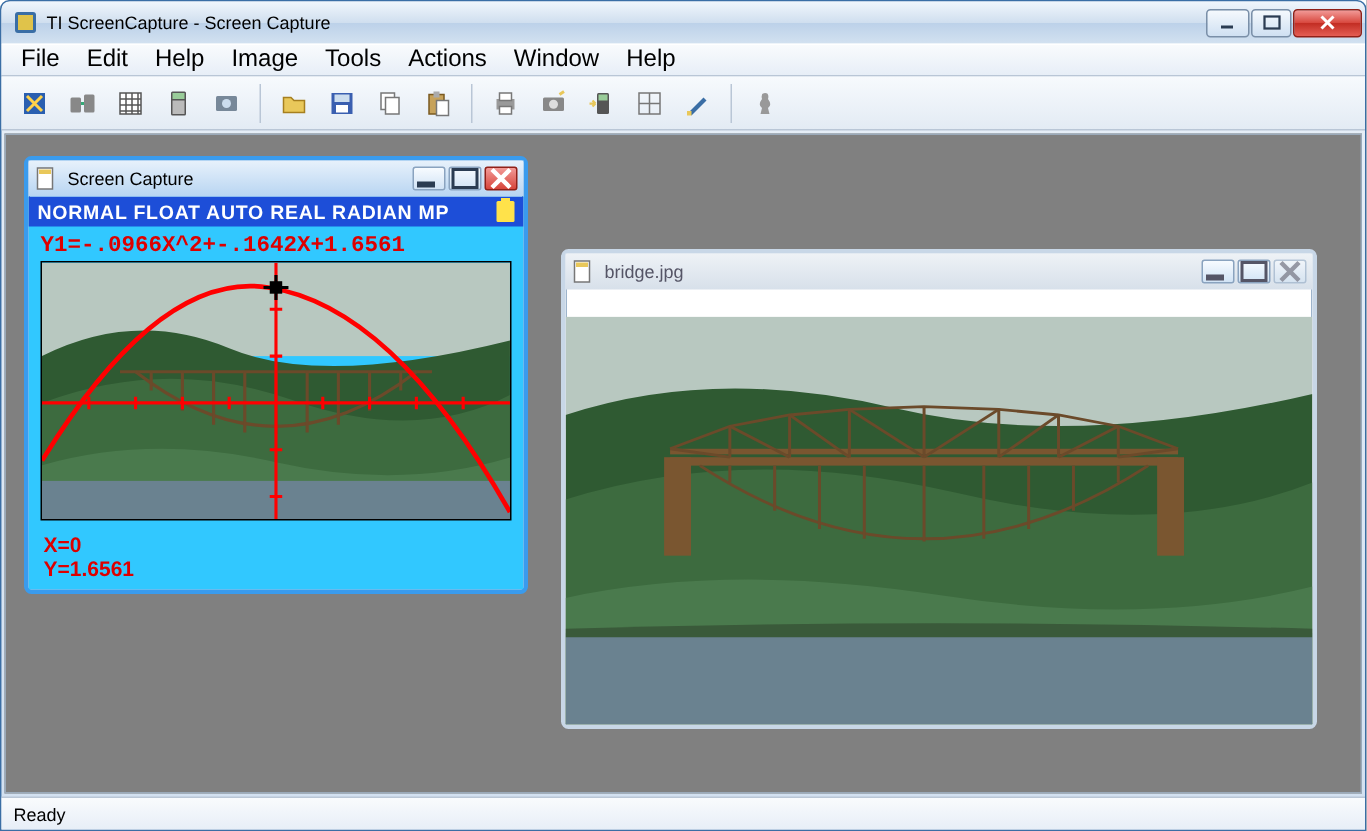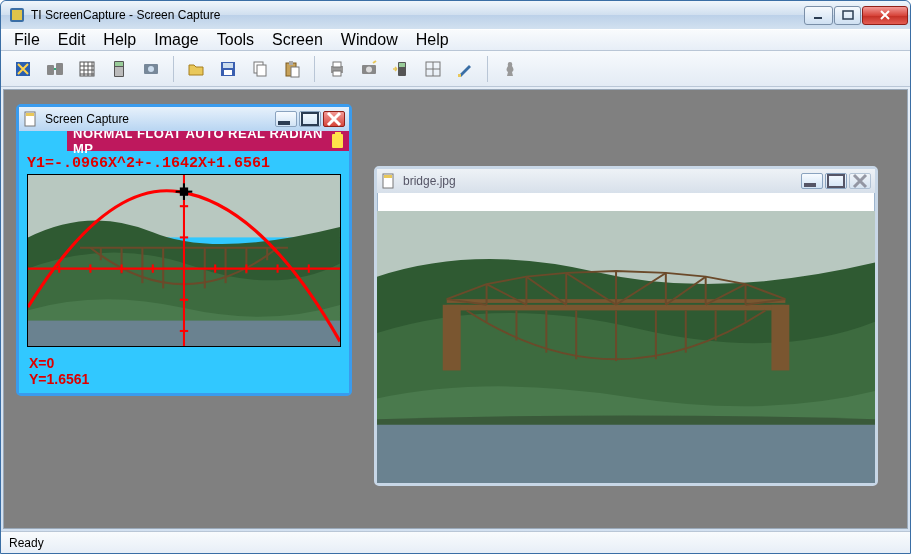--- a/index.html
+++ b/index.html
@@ -87,23 +87,23 @@
     background:linear-gradient(to bottom,#f7fbff,#d1e3f5);
     display:flex; align-items:center; justify-content:center; font-size:9px;
   }
   .child-winbtn.close { background:linear-gradient(to bottom,#f29a97,#d7453b); border-color:#902018; color:#fff; }
   .child-winbtn.disabled { opacity:.55; }
   .child-body { flex:1; overflow:hidden; }
 
   
   .calc-outer { background:#31c8ff; height:100%; display:flex; flex-direction:column; }
   .calc-status {
-    height:20px; background:#be185d; color:#fff;
+    height:20px; background:#1d4ed8; color:#fff;
     font-family:"Courier New",monospace; font-size:13px; font-weight:bold; letter-spacing:0.5px;
-    display:flex; align-items:center; padding:0 6px; justify-content:space-between;margin-left:48px;
+    display:flex; align-items:center; padding:0 6px; justify-content:space-between;
   }
   .calc-batt { width:12px; height:14px; background:#ffe24a; border-radius:1px; position:relative; }
   .calc-batt::before { content:""; position:absolute; top:-2px; left:3px; width:6px; height:2px; background:#ffe24a; }
   .calc-eq {
     font-family:"Courier New",monospace; color:#d00; font-size:15px; font-weight:bold;
     padding:4px 8px 2px;
   }
   .calc-graph {
     flex:1; margin:0 8px 4px; position:relative;
     border:1px solid #000; overflow:hidden;
@@ -166,21 +166,21 @@
         </div>
     </div>
   </div>
 
   <div class="menubar">
     <span class="mi">File</span>
     <span class="mi">Edit</span>
     <span class="mi">Help</span>
     <span class="mi">Image</span>
     <span class="mi">Tools</span>
-    <span class="mi">Screen</span>
+    <span class="mi">Actions</span>
     <span class="mi">Window</span>
     <span class="mi">Help</span>
   </div>
 
   <div class="toolbar">
     <div class="tb-btn">
         <svg viewBox="0 0 18 18">
           <rect x="2" y="2" width="14" height="14" fill="#2a5fb0"></rect>
           <path d="M4 4 L14 14 M14 4 L4 14" stroke="#ffd24a" stroke-width="2"></path>
         </svg>

